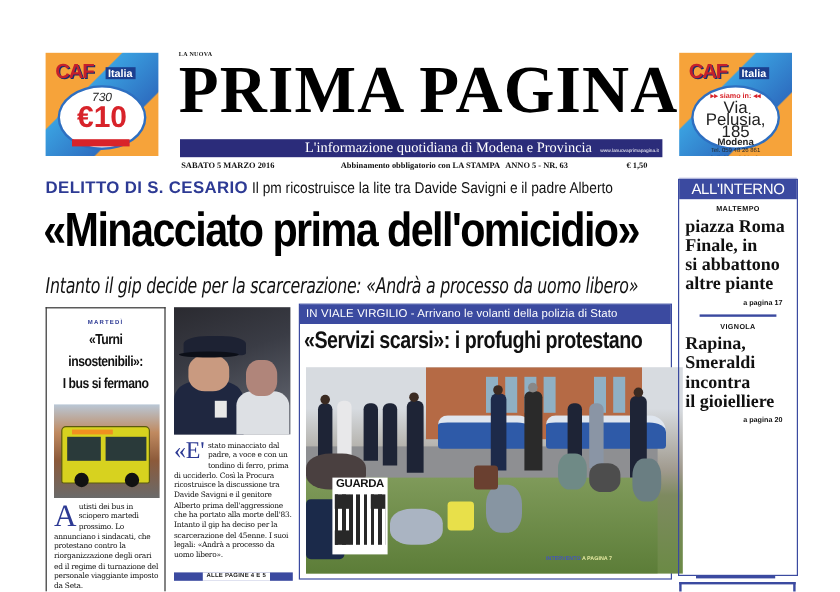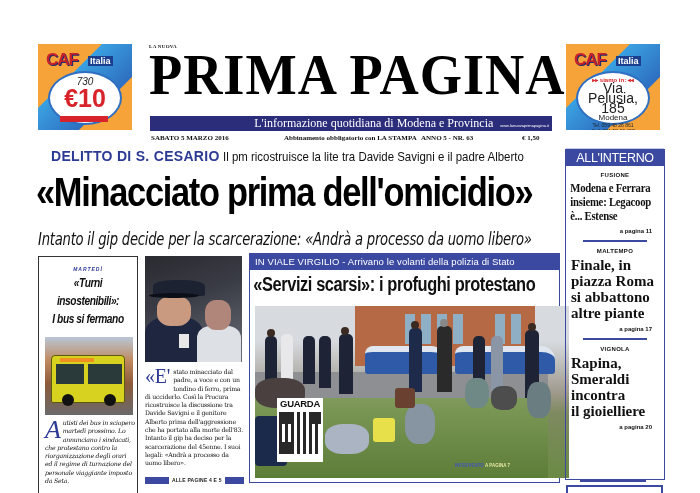--- a/index.html
+++ b/index.html
@@ -16,54 +16,54 @@
              text-shadow: 1px 1px 0 #1b2d6e; }
   .ad .italia { position: absolute; top: 12px; left: 50px; font-size: 9px; font-weight: bold;
                 color: #fff; background: #1b3f8f; padding: 0 2px; }
   .ad .circle { position: absolute; left: 10px; top: 27px; width: 74px; height: 54px;
                 border-radius: 50%; background: #fff; border: 2px solid #2e6fc1; text-align: center; }
   .ad .small730 { font-size: 10px; font-weight: normal; font-style: italic; color: #222; margin-top: 3px; }
   .ad .big25 { font-size: 25px; font-weight: bold; color: #d8232a; line-height: 22px; }
   .ad .redbar { position: absolute; left: 22px; top: 72px; width: 48px; height: 6px; background: #d8232a; }
   .ad .addr1 { font-size: 6px; color: #d8232a; font-weight: bold; margin-top: 3px; }
   .ad .addr2 { font-size: 14px; color: #222; line-height: 10px; }
-  .ad .addr3 { font-size: 8px; color: #222; font-weight: normal; line-height: 9px; }
+  .ad .addr3 { font-size: 8px; color: #222; font-weight: bold; line-height: 9px; }
   .ad .addr4 { font-size: 5px; color: #222; line-height: 6px; }
 
   
   .masthead { position: absolute; left: 149px; top: 44px; width: 403px; }
   .la-nuova { font-family: "Liberation Serif", serif; font-size: 5px; font-weight: bold; letter-spacing: 0.3px; }
   .title { font-family: "Liberation Serif", serif; font-weight: 900; font-size: 56px; line-height: 54px;
            letter-spacing: 1px; transform: scaleX(0.97); transform-origin: left; white-space: nowrap;
            color: #000; margin-top: -1px; }
   .subtitle-bar { position: absolute; left: 1px; top: 72px; width: 402px; height: 15px;
                   background: #2b2c7a; color: #fff; font-family: "Liberation Serif", serif;
                   font-size: 12px; line-height: 15px; text-align: right; padding-right: 3px; white-space: nowrap; }
   .subtitle-bar .site { font-size: 4px; font-family: "Liberation Sans", sans-serif; margin-left: 4px; }
   .infoline { position: absolute; top: 90px; left: 0; width: 403px; font-size: 7px; font-weight: bold;
               font-family: "Liberation Serif", serif; white-space: nowrap; }
   .infoline span { position: absolute; }
 
   .rule-top { position: absolute; left: 566px; top: 148px; width: 98px; height: 1px; background: #c5c8e6; }
 
   
-  .kicker { position: absolute; left: 51px; top: 148px; white-space: nowrap; font-size: 13px; }
+  .kicker { position: absolute; left: 38px; top: 148px; white-space: nowrap; font-size: 13px; }
   .kicker .k1 { font-family: "Liberation Sans", sans-serif; font-weight: 900; color: #2d3a94; font-size: 14px;
                 letter-spacing: 0.3px; }
   .kicker .k2 { font-family: "Liberation Sans Narrow", "Liberation Sans", sans-serif; color: #111;
                 transform: scaleX(0.88); display: inline-block; transform-origin: left; }
   .headline { position: absolute; left: 36px; top: 170px; white-space: nowrap;
               font-family: "Liberation Sans", sans-serif; font-weight: 900; font-size: 40px;
               letter-spacing: -1.5px; transform: scaleX(0.86); transform-origin: left; color: #000; }
   .deck { position: absolute; left: 38px; top: 228px; white-space: nowrap;
           font-family: "DejaVu Sans", sans-serif; font-style: italic; font-size: 18px;
           transform: scaleX(0.73); transform-origin: left; color: #111; letter-spacing: -0.3px; }
 
   
-  .busbox { position: absolute; left: 38px; top: 256px; width: 100px; height: 237px; border: 1px solid #333; border-bottom: none; font-style: italic; }
+  .busbox { position: absolute; left: 38px; top: 256px; width: 100px; height: 237px; border: 1px solid #333; border-bottom: none; }
   .bus-kicker { text-align: center; font-size: 5px; font-weight: 900; color: #2d3a94; letter-spacing: 1px; margin-top: 9px; }
   .bus-title { text-align: center; font-weight: 900; font-size: 12px; line-height: 18px; margin-top: 2px;
                letter-spacing: -0.5px; transform: scaleX(0.85); }
   .bus-photo { position: absolute; left: 6px; top: 80px; width: 88px; height: 78px; overflow: hidden;
                background: linear-gradient(180deg, #b9c7d6 0%, #c08a60 30%, #8c5a3a 60%, #6a6a6a 100%); }
   .bus-photo .bus { position: absolute; left: 6px; top: 18px; width: 74px; height: 48px; background: #d7d21f;
                     border-radius: 4px 4px 2px 2px; border: 1px solid #5a5a10; }
   .bus-photo .win { position: absolute; top: 8px; height: 20px; background: #2a3a3a; }
   .bus-photo .sign { position: absolute; left: 8px; top: 2px; width: 34px; height: 4px; background: #f09020; }
   .bus-photo .wheel { position: absolute; bottom: -4px; width: 12px; height: 12px; border-radius: 50%; background: #111; }
@@ -269,36 +269,26 @@
     <div class="photo-caption">
       <span>INTERVENTO</span>
       <span class="y">A PAGINA 7</span>
     </div>
   </div>
 </div>
 
 <div class="sidebar">
   <div class="sb-head">ALL'INTERNO</div>
 
-  <div class="sb-item">
-    <div class="sb-kicker">FUSIONE</div>
-    <div class="sb-title t1">
-      <div>Modena e Ferrara</div>
-      <div>insieme: Legacoop</div>
-      <div>è... Estense</div>
-    </div>
-    <div class="sb-page">a pagina 11</div>
-    <div class="sb-sep"></div>
-  </div>
 
   <div class="sb-item">
     <div class="sb-kicker">MALTEMPO</div>
     <div class="sb-title t2">
+      <div>piazza Roma</div>
       <div>Finale, in</div>
-      <div>piazza Roma</div>
       <div>si abbattono</div>
       <div>altre piante</div>
     </div>
     <div class="sb-page">a pagina 17</div>
     <div class="sb-sep"></div>
   </div>
 
   <div class="sb-item">
     <div class="sb-kicker">VIGNOLA</div>
     <div class="sb-title t2">

